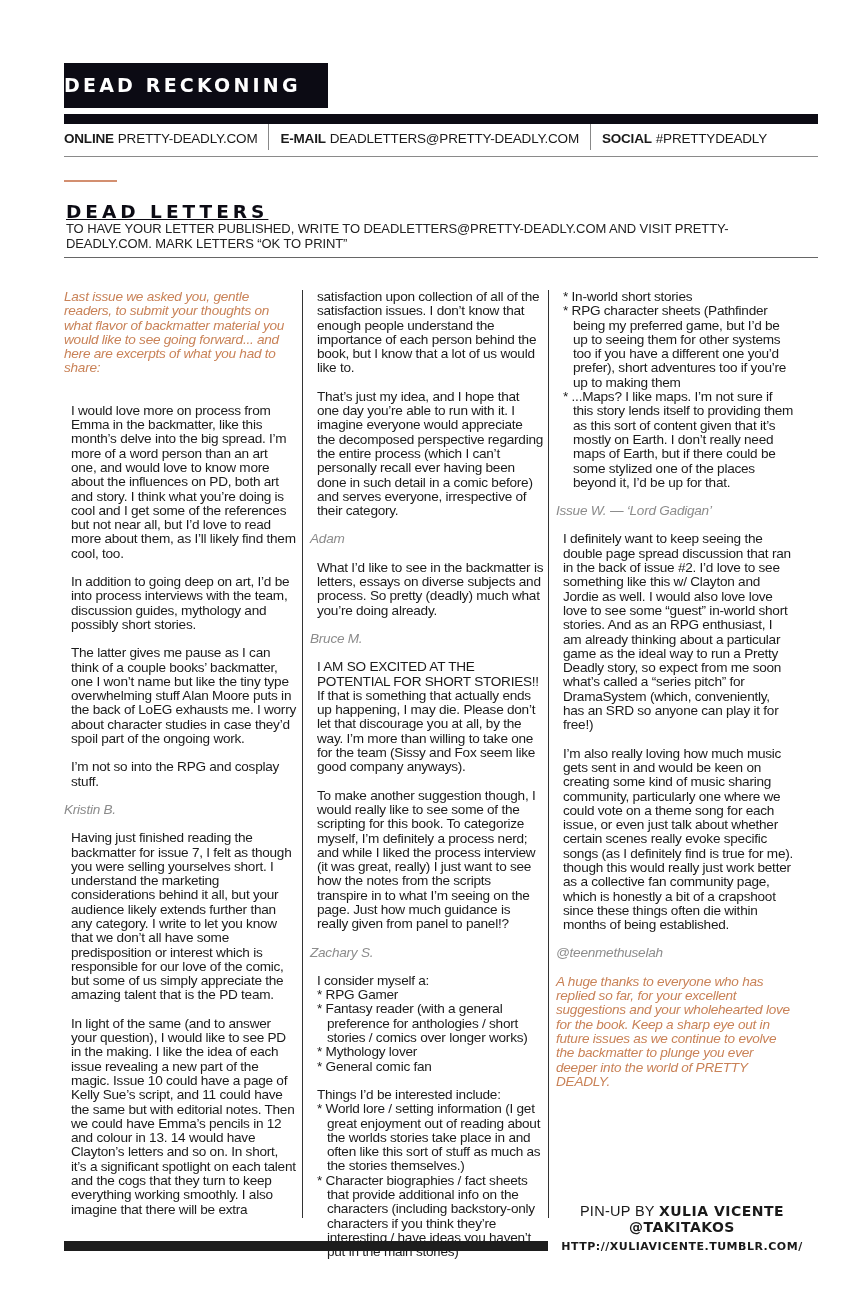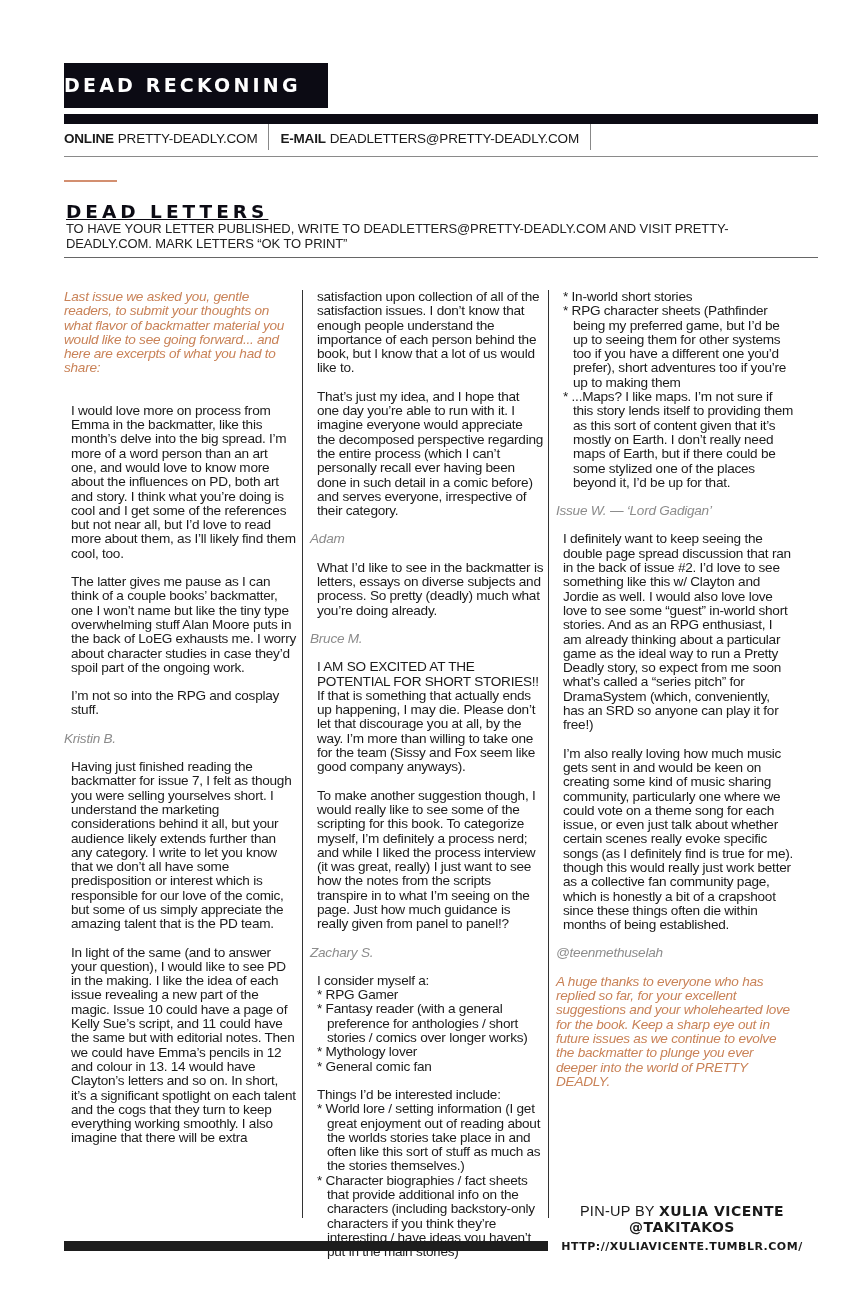--- a/index.html
+++ b/index.html
@@ -61,32 +61,37 @@
   <div class="item">
     <span class="lbl">ONLINE</span>
     <span>PRETTY-DEADLY.COM</span>
   </div>
   <div class="sep"></div>
   <div class="item">
     <span class="lbl">E-MAIL</span>
     <span>DEADLETTERS@PRETTY-DEADLY.COM</span>
   </div>
   <div class="sep"></div>
+  <div class="item">
+    <span class="lbl">SOCIAL</span>
+    <span>#PRETTYDEADLY</span>
+  </div>
 </div>
 <div class="contact-rule"></div>
 
 <div class="accent-line"></div>
 <div class="section-title">DEAD LETTERS</div>
 <div class="section-sub">TO HAVE YOUR LETTER PUBLISHED, WRITE TO DEADLETTERS@PRETTY-DEADLY.COM AND VISIT PRETTY-DEADLY.COM. MARK LETTERS “OK TO PRINT”</div>
 <div class="section-rule"></div>
 
 <div class="col col1">
   <p class="intro">Last issue we asked you, gentle readers, to submit your thoughts on what flavor of backmatter material you would like to see going forward... and here are excerpts of what you had to share:</p>
   <div class="letter">
     <p>I would love more on process from Emma in the backmatter, like this month’s delve into the big spread. I’m more of a word person than an art one, and would love to know more about the influences on PD, both art and story. I think what you’re doing is cool and I get some of the references but not near all, but I’d love to read more about them, as I’ll likely find them cool, too.</p>
+    <p>In addition to going deep on art, I’d be into process interviews with the team, discussion guides, mythology and possibly short stories.</p>
     <p>The latter gives me pause as I can think of a couple books’ backmatter, one I won’t name but like the tiny type overwhelming stuff Alan Moore puts in the back of LoEG exhausts me. I worry about character studies in case they’d spoil part of the ongoing work.</p>
     <p>I’m not so into the RPG and cosplay stuff.</p>
   </div>
   <p class="sig">Kristin B.</p>
   <div class="letter">
     <p>Having just finished reading the backmatter for issue 7, I felt as though you were selling yourselves short. I understand the marketing considerations behind it all, but your audience likely extends further than any category. I write to let you know that we don’t all have some predisposition or interest which is responsible for our love of the comic, but some of us simply appreciate the amazing talent that is the PD team.</p>
     <p>In light of the same (and to answer your question), I would like to see PD in the making. I like the idea of each issue revealing a new part of the magic. Issue 10 could have a page of Kelly Sue’s script, and 11 could have the same but with editorial notes. Then we could have Emma’s pencils in 12 and colour in 13. 14 would have Clayton’s letters and so on. In short, it’s a significant spotlight on each talent and the cogs that they turn to keep everything working smoothly. I also imagine that there will be extra</p>
   </div>
 </div>
 <div class="vline" style="left:302px; top:290px; height:928px;"></div>

